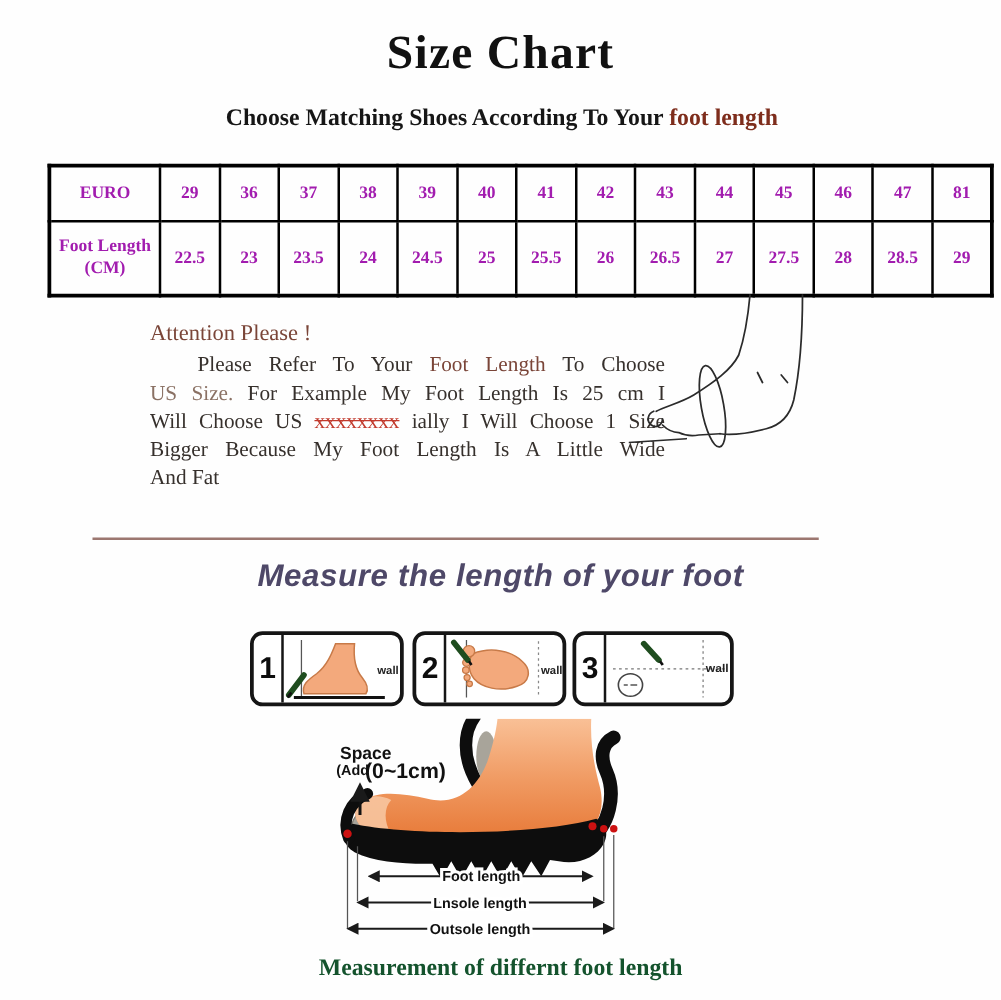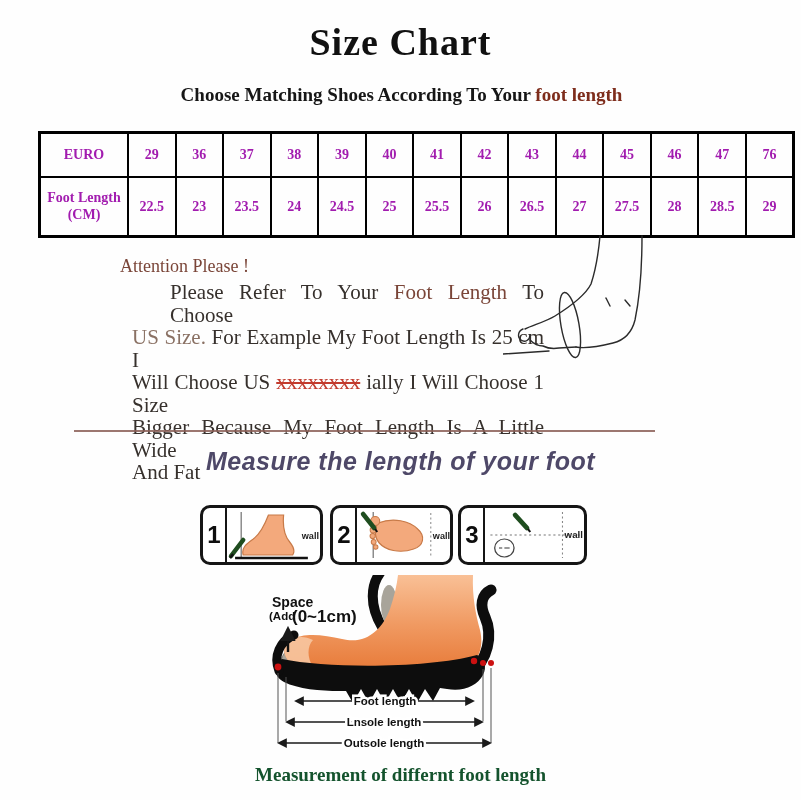--- a/index.html
+++ b/index.html
@@ -30,21 +30,21 @@
   table.size-table tr.r1 td { height:42px; }
   table.size-table tr.r2 td { height:57px; }
   td.rowhead { width:86px; font-size:18px; }
   td.rowhead2 { width:86px; font-size:16px; line-height:1.15; padding:1px 4px; }
   
   .att-heading {
     position:absolute; left:120px; top:256px; font-size:18px; color:#7a4538;
   }
   .att-body {
     position:absolute; left:120px; top:281px; width:412px;
-    font-size:21px; line-height:22.5px; color:#36302c;margin-left:12px;
+    font-size:17px; line-height:22.5px; color:#36302c;
   }
   .att-line { text-align:justify; text-align-last:justify; }
   .att-line.indent { padding-left:38px; }
   .att-last { text-align:left; }
   .seg-brown { color:#7a4538; }
   .seg-ussize { color:#8a7164; }
   .seg-crossed { color:#c23b2e; text-decoration:line-through; }
   
   svg.foot-sketch { position:absolute; left:503px; top:228px; }
   .sk { fill:none; stroke:#2b2b2b; stroke-width:1.4; stroke-linecap:round; }
@@ -112,21 +112,21 @@
       <td>38</td>
       <td>39</td>
       <td>40</td>
       <td>41</td>
       <td>42</td>
       <td>43</td>
       <td>44</td>
       <td>45</td>
       <td>46</td>
       <td>47</td>
-      <td>76</td>
+      <td>81</td>
     </tr>
     <tr class="r2">
       <td class="rowhead2">Foot Length (CM)</td>
       <td>22.5</td>
       <td>23</td>
       <td>23.5</td>
       <td>24</td>
       <td>24.5</td>
       <td>25</td>
       <td>25.5</td>

